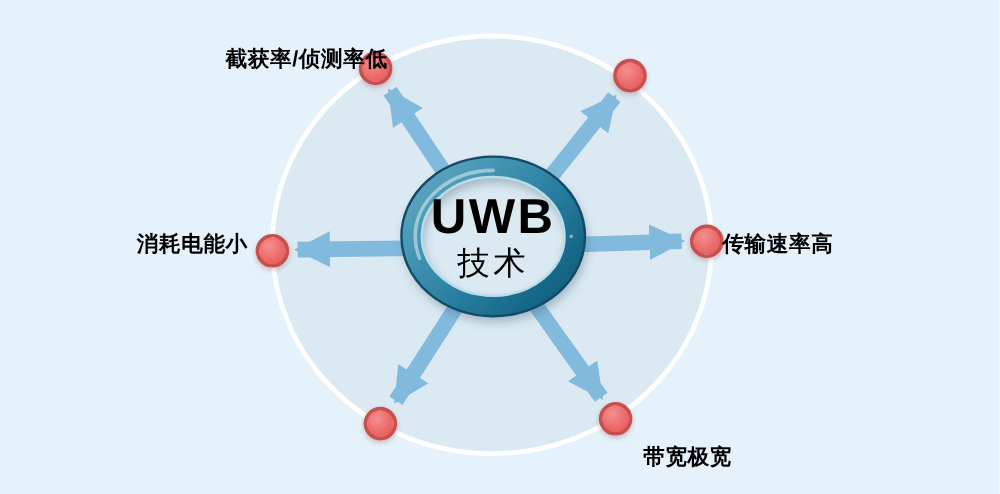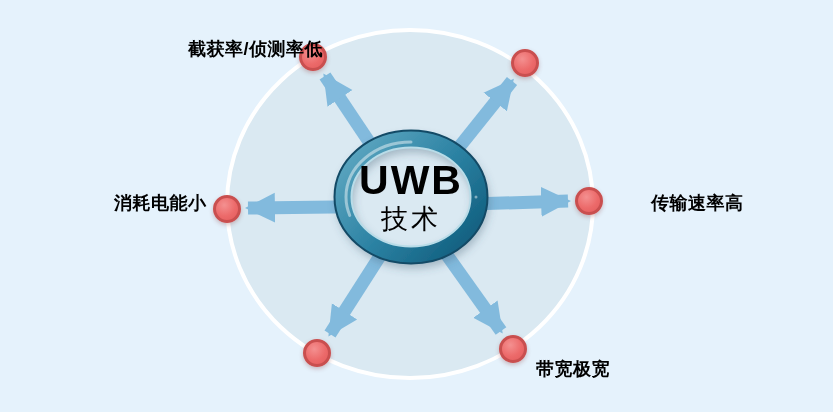--- a/index.html
+++ b/index.html
@@ -42,22 +42,22 @@
   .dot-1 { left: 299px; top: 43px; }
   .dot-2 { left: 511px; top: 49px; }
   .dot-3 { left: 575px; top: 187px; }
   .dot-4 { left: 499px; top: 335px; }
   .dot-5 { left: 303px; top: 339px; }
   .dot-6 { left: 213px; top: 195px; }
 
   
   .label-1 { left: 160px; top: 37px; margin-left: 28px; }
   .label-2 { left: 542px; top: 36px; }
-  .label-3 { left: 651px; top: 191px; text-align: center; }
-  .label-4 { left: 536px; top: 357px; }
+  .label-3 { left: 602px; top: 191px; text-align: center; }
+  .label-4 { left: 536px; top: 369px; }
   .label-5 { left: 214px; top: 359px; }
   .label-6 { left: 114px; top: 191px; }
 
   .center-label {
     position: absolute;
     left: 331px;
     top: 157px;
     width: 160px;
     text-align: center;
     color: #000;

